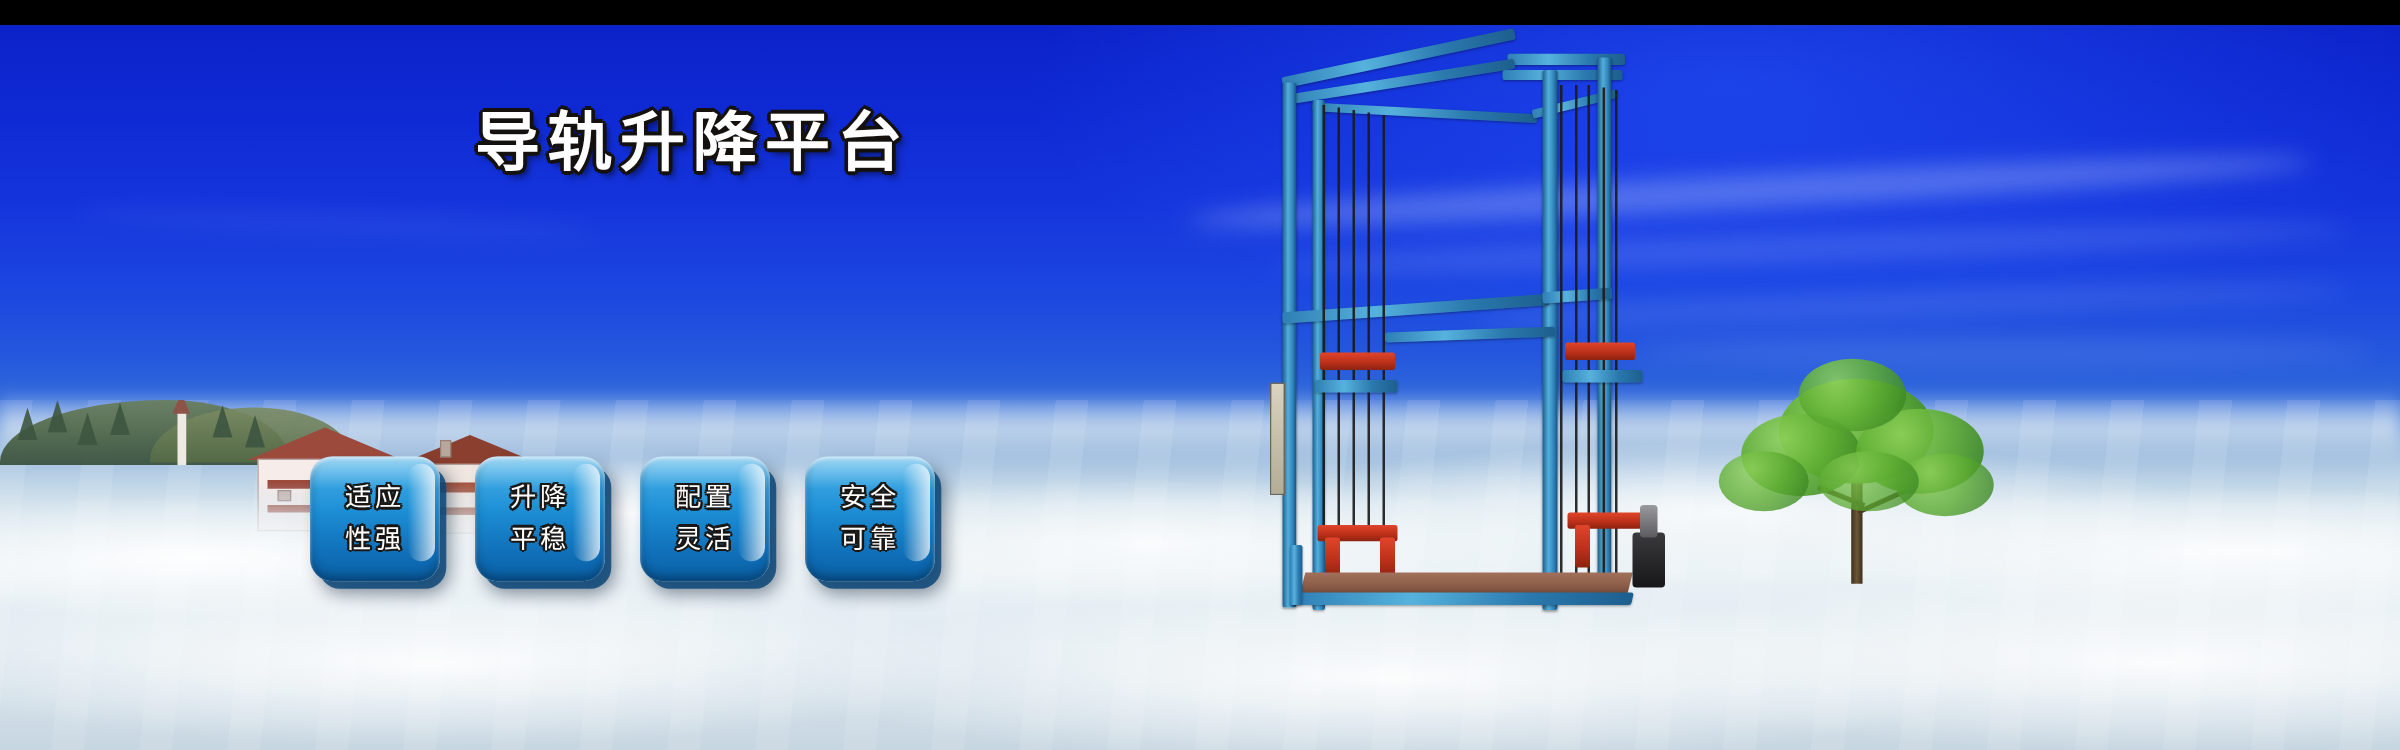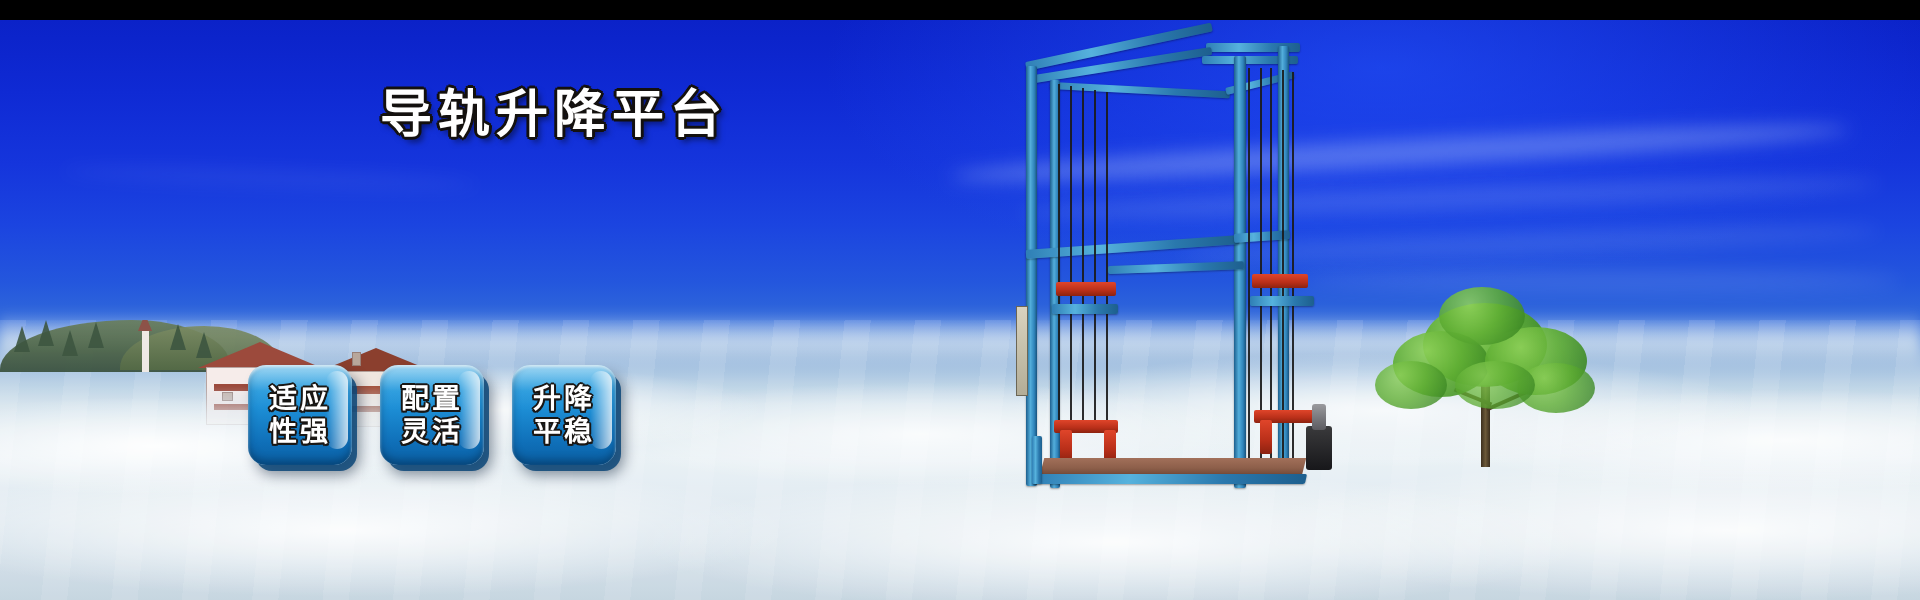--- a/index.html
+++ b/index.html
@@ -142,21 +142,21 @@
       inset 0 -4px 8px rgba(0,30,60,.45);
     display:flex;flex-direction:column;align-items:center;justify-content:center;
     cursor:pointer;
   }
   .feature::after{
     content:"";position:absolute;right:4px;top:6px;width:22px;height:78px;border-radius:12px;
     background:linear-gradient(270deg, rgba(255,255,255,.75), rgba(255,255,255,0));
     pointer-events:none;
   }
   .feature .ftxt{
-    position:relative;z-index:2;color:#fff;font-weight:bold;font-size:28px;letter-spacing:3px;
+    position:relative;z-index:2;color:#fff;font-weight:normal;font-size:21px;letter-spacing:3px;
     line-height:33px;text-align:left;
     text-shadow:
       -1.5px -1.5px 0 #1a1714, 1.5px -1.5px 0 #1a1714, -1.5px 1.5px 0 #1a1714, 1.5px 1.5px 0 #1a1714,
       -2px 0 0 #1a1714, 2px 0 0 #1a1714, 0 -2px 0 #1a1714, 0 2px 0 #1a1714;
   }
 </style>
 </head>
 <body>
 
 <div class="banner">
@@ -272,25 +272,29 @@
 
 
   <div class="feature-row">
 
     <div class="feature">
       <span class="ftxt">适应</span>
       <span class="ftxt">性强</span>
     </div>
 
     <div class="feature">
+      <span class="ftxt">升降</span>
+      <span class="ftxt">平稳</span>
+    </div>
+
+    <div class="feature">
       <span class="ftxt">配置</span>
       <span class="ftxt">灵活</span>
     </div>
 
     <div class="feature">
-      <span class="ftxt">升降</span>
-      <span class="ftxt">平稳</span>
-    </div>
-
+      <span class="ftxt">安全</span>
+      <span class="ftxt">可靠</span>
+    </div>
 
   </div>
 
 </div>
 
 </body></html>

